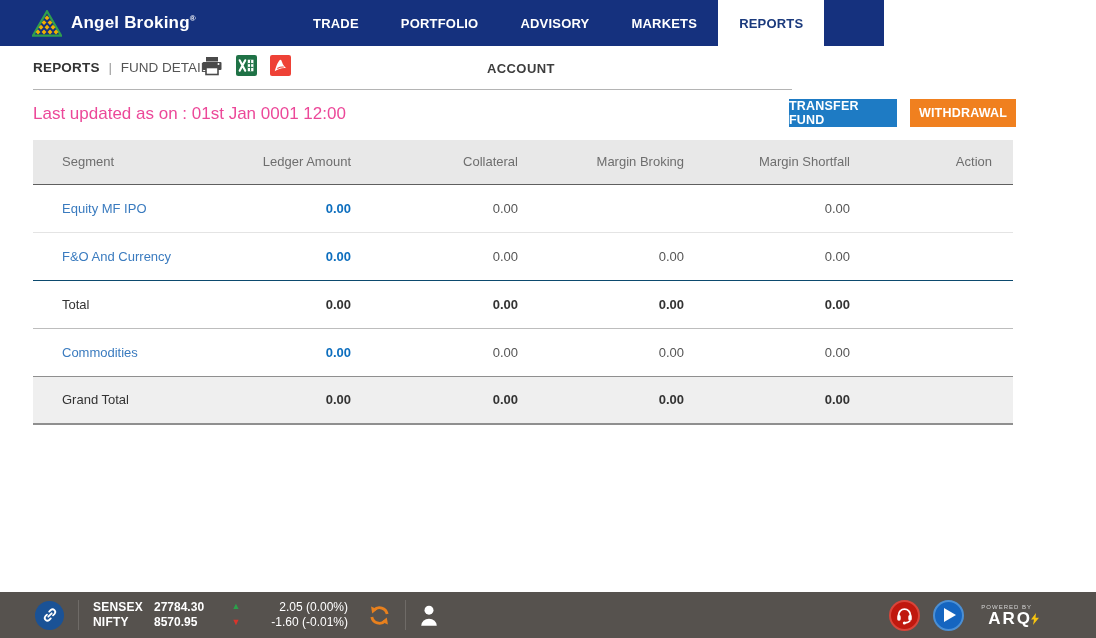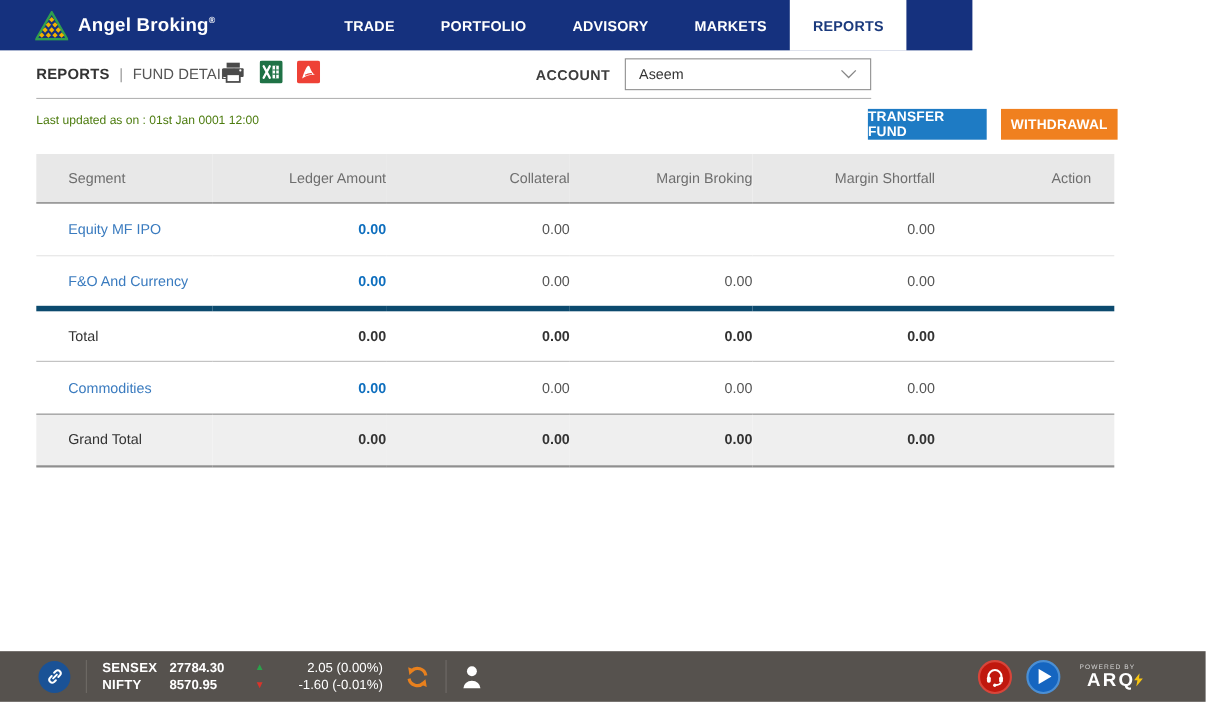--- a/index.html
+++ b/index.html
@@ -40,21 +40,21 @@
   .account-select {
     position:absolute; left:568px; top:7px; width:224px; height:29px;
     background:#fff; border:1px solid #8f8f8f; display:flex; align-items:center;
     padding:0 12px; font-size:13px; color:#333; cursor:pointer;
   }
   .account-select .chev { margin-left:auto; }
 
   .divider { position:absolute; left:33px; top:89px; width:759px; height:1px; background:#b4b4b4; }
 
   
-  .updated { position:absolute; left:33px; top:104px; font-size:11px; color:#4d7c0f; }
+  .updated { position:absolute; left:33px; top:104px; font-size:17px; color:#ec4899; }
   .btn {
     position:absolute; top:99px; height:28px; display:flex; align-items:center;
     justify-content:center; color:#fff; font-size:12.5px; font-weight:bold;
     letter-spacing:0.2px; cursor:pointer;
   }
   .btn-transfer { left:789px; width:108px; background:#1e7bc4; }
   .btn-withdraw { left:910px; width:106px; background:#f0801f; }
 
   
   .fund-table {
@@ -71,21 +71,21 @@
   .fund-table th.seg { text-align:left; padding-left:29px; }
   .fund-table th.act { padding-right:21px; }
   .fund-table td { height:48px; text-align:right; padding:0; color:#555; }
   .fund-table td.seg { text-align:left; padding-left:29px; }
   .fund-table td.act { padding-right:21px; }
   .seg-link { color:#3a7bbf; cursor:pointer; }
   .seg-plain { color:#333; }
   .val-blue { color:#0d6ebe; font-weight:bold; cursor:pointer; }
   .val-bold { color:#333; font-weight:bold; }
   tr.row-light td { border-bottom:1px solid #e4e4e4; }
-  tr.row-dark td { border-bottom:5px solid #0c4a6e; }
+  tr.row-dark td { border-bottom:1px solid #0c4a6e; }
   tr.row-mid td { border-bottom:1px solid #bdbdbd; }
   tr.grand td { background:#efefef; border-top:1px solid #8f8f8f; border-bottom:2px solid #8f8f8f; }
 
   
   .footer {
     position:absolute; left:0; top:592px; width:1096px; height:46px;
     background:#56524e; display:flex; align-items:center;
   }
   .circle {
     border-radius:50%; display:flex; align-items:center; justify-content:center;
@@ -174,28 +174,20 @@
     </span>
     <span class="tool-icon">
       <svg width="21" height="21" viewBox="0 0 20 20">
         <rect width="20" height="20" rx="2" fill="#ee4136"></rect>
         <path d="M4.5 15.5 C6 10 8.5 4.5 10 4.5 C11.6 4.5 11 9 15.5 12.5 C11.5 12 7.5 13.5 4.5 15.5 Z" fill="#fff"></path>
         <path d="M7 12.8 C9 11.8 11.5 11.3 13 11.5" stroke="#ee4136" stroke-width="1.1" fill="none"></path>
       </svg>
     </span>
   </div>
   <div class="account-label">ACCOUNT</div>
-  <div class="account-select">
-    <span>Aseem</span>
-    <span class="chev" style="display:flex;">
-      <svg width="15" height="9" viewBox="0 0 15 9">
-          <path d="M1 1 L7.5 7.5 L14 1" stroke="#888" stroke-width="1.2" fill="none"></path>
-        </svg>
-    </span>
-  </div>
 </div>
 <div class="divider"></div>
 
 <div class="updated">Last updated as on : 01st Jan 0001 12:00</div>
 <div class="btn btn-transfer">TRANSFER FUND</div>
 <div class="btn btn-withdraw">WITHDRAWAL</div>
 
 <table class="fund-table">
   <colgroup>
       <col class="c1">

